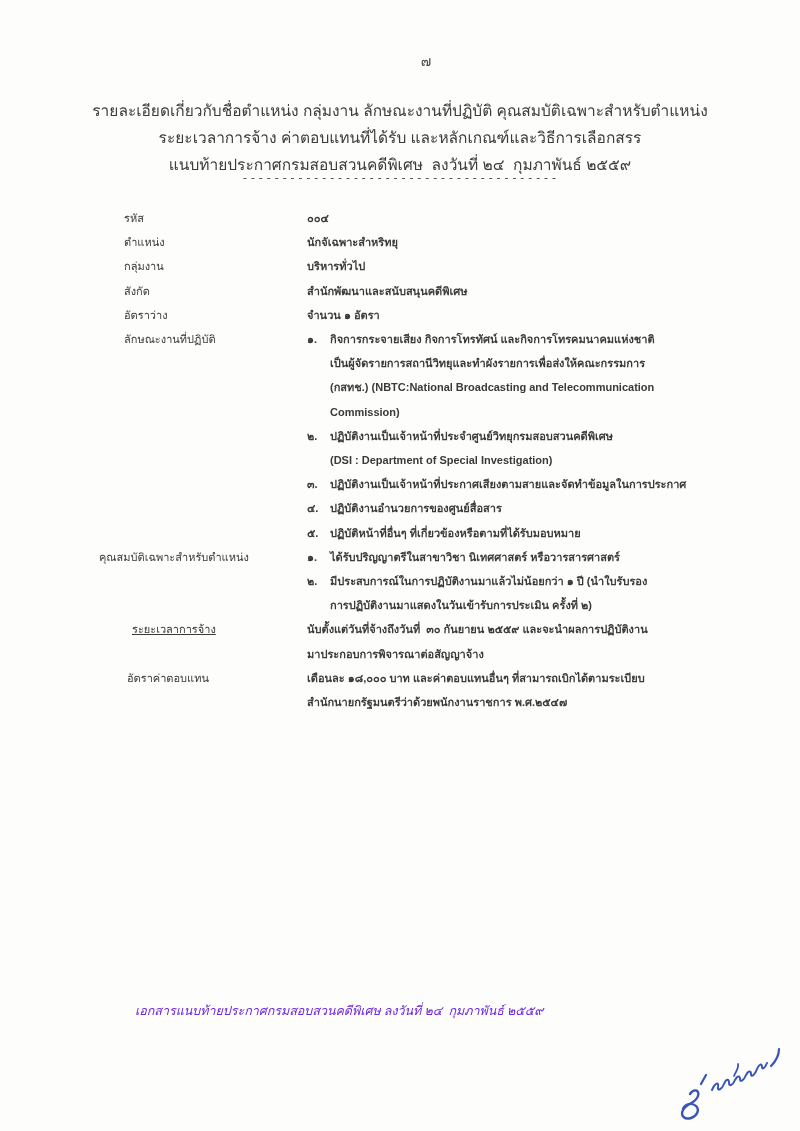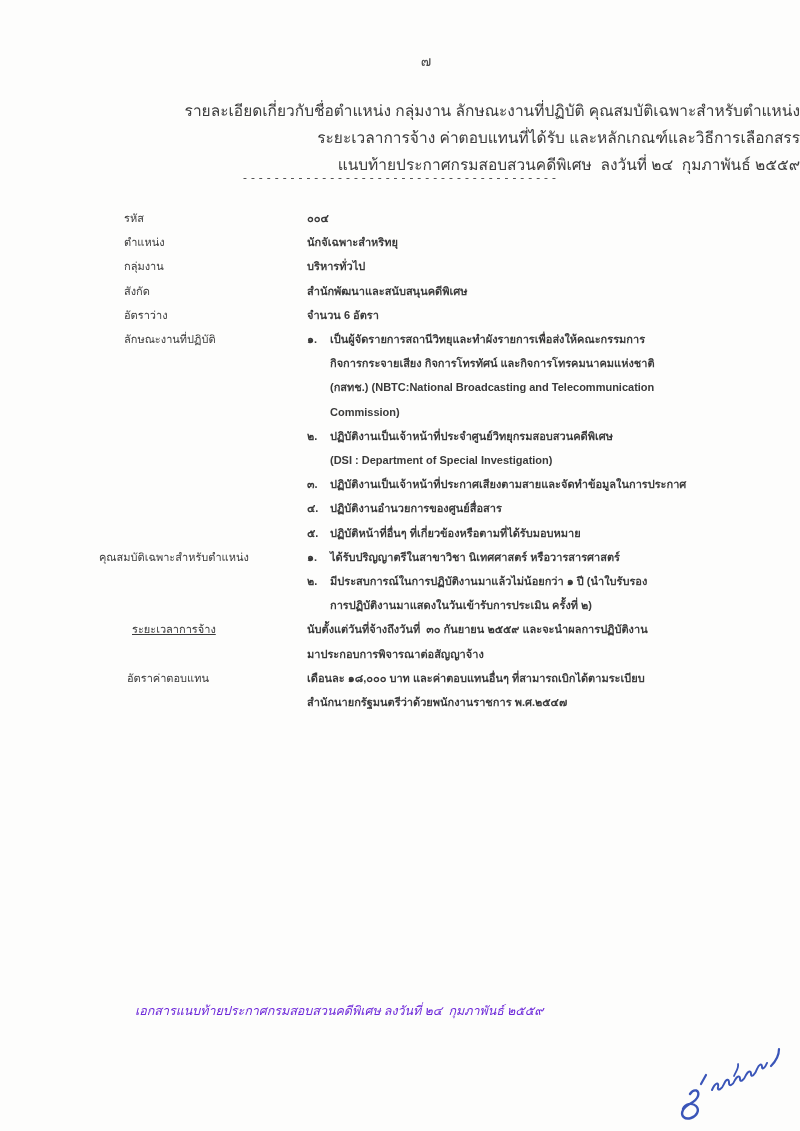--- a/index.html
+++ b/index.html
@@ -13,21 +13,21 @@
     overflow:hidden;
   }
   [data-bind] { white-space:pre-wrap; }
   .page-number {
     position:absolute; top:50px; left:0; width:100%;
     box-sizing:border-box; padding-left:52px;
     text-align:center; font-size:14px; color:#4a4a4a;
   }
   .title-block {
     position:absolute; top:97px; left:0; width:100%;
-    text-align:right; font-size:15.5px; line-height:27px;
+    text-align:center; font-size:15.5px; line-height:27px;
     color:#3c3c3c;
   }
   .divider {
     position:absolute; top:171px; left:0; width:100%;
     text-align:center; font-size:11.5px; letter-spacing:1px;
     color:#555; font-family:"DejaVu Sans Mono",monospace;
   }
   .content {
     position:absolute; top:206px; left:124px; width:618px;
     font-size:11px; line-height:24.2px;
@@ -85,31 +85,31 @@
       <div class="value" data-bind="document.fields.group.value">บริหารทั่วไป</div>
     </div>
 
     <div class="row">
       <div class="label" data-bind="document.fields.affiliation.label">สังกัด</div>
       <div class="value" data-bind="document.fields.affiliation.value">สำนักพัฒนาและสนับสนุนคดีพิเศษ</div>
     </div>
 
     <div class="row">
       <div class="label" data-bind="document.fields.vacancy.label">อัตราว่าง</div>
-      <div class="value" data-bind="document.fields.vacancy.value">จำนวน 6 อัตรา</div>
+      <div class="value" data-bind="document.fields.vacancy.value">จำนวน ๑ อัตรา</div>
     </div>
 
     <div class="row">
       <div class="label" data-bind="document.duties.label">ลักษณะงานที่ปฏิบัติ</div>
       <div class="value">
         <div class="numitem">
           <span class="no" data-bind="document.duties.items.0.no">๑.</span>
           <span class="lines">
+            <span data-bind="document.duties.items.0.lines.1">กิจการกระจายเสียง กิจการโทรทัศน์ และกิจการโทรคมนาคมแห่งชาติ</span>
             <span data-bind="document.duties.items.0.lines.0">เป็นผู้จัดรายการสถานีวิทยุและทำผังรายการเพื่อส่งให้คณะกรรมการ</span>
-            <span data-bind="document.duties.items.0.lines.1">กิจการกระจายเสียง กิจการโทรทัศน์ และกิจการโทรคมนาคมแห่งชาติ</span>
             <span data-bind="document.duties.items.0.lines.2">(กสทช.) (NBTC:National Broadcasting and Telecommunication</span>
             <span data-bind="document.duties.items.0.lines.3">Commission)</span>
           </span>
         </div>
         <div class="numitem">
           <span class="no" data-bind="document.duties.items.1.no">๒.</span>
           <span class="lines">
             <span data-bind="document.duties.items.1.lines.0">ปฏิบัติงานเป็นเจ้าหน้าที่ประจำศูนย์วิทยุกรมสอบสวนคดีพิเศษ</span>
             <span data-bind="document.duties.items.1.lines.1">(DSI : Department of Special Investigation)</span>
           </span>

